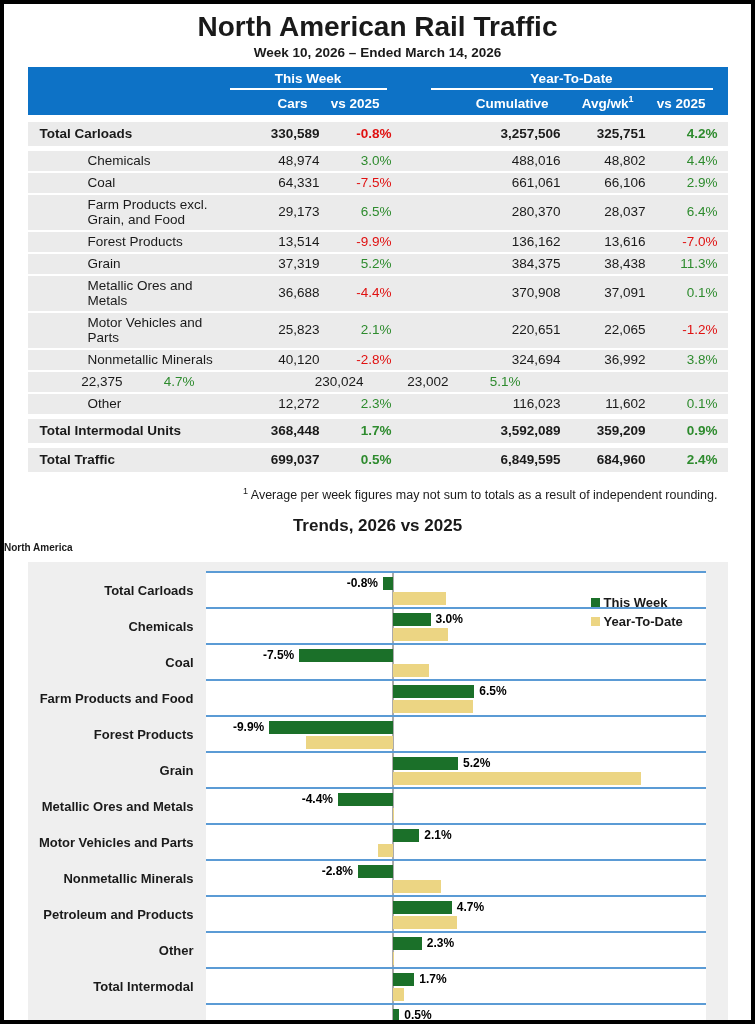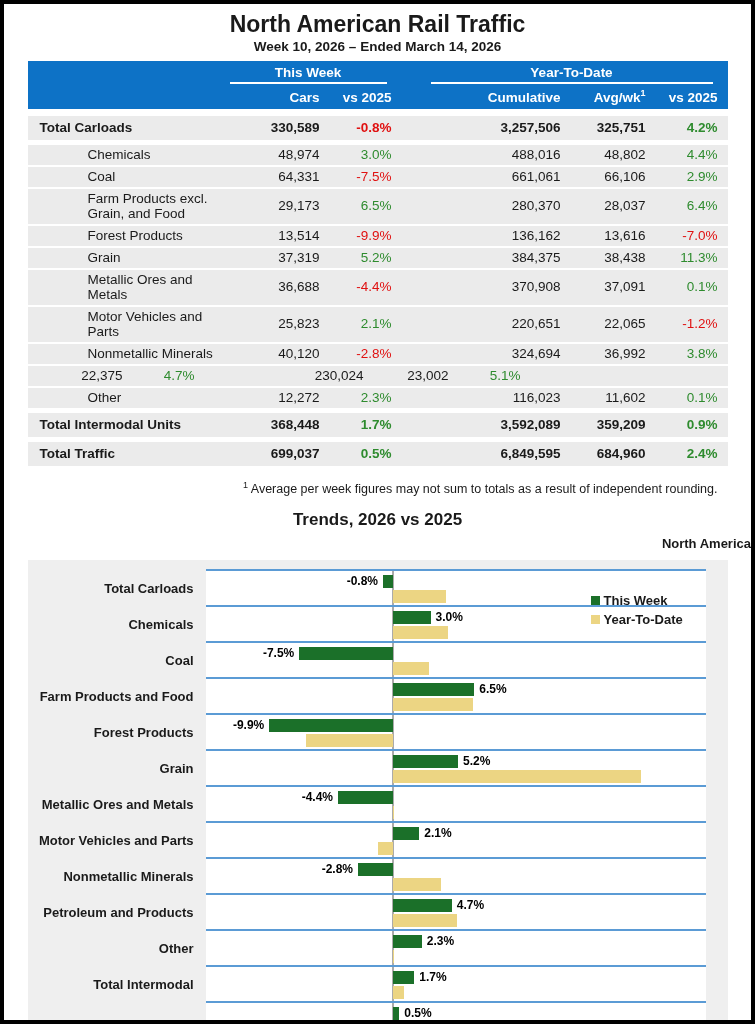--- a/index.html
+++ b/index.html
@@ -8,21 +8,21 @@
     width:755px;height:1024px;
     box-sizing:border-box;
     background:#fff;
     border:4px solid #000;
     font-family:"Liberation Sans", sans-serif;
     display:flex;flex-direction:column;
     overflow:hidden;
   }
   
   .report-title{
-    text-align:center;font-size:23px;font-weight:bold;color:#1a1a1a;
+    text-align:center;font-size:28px;font-weight:bold;color:#1a1a1a;
     margin-top:7px;line-height:1.15;
   }
   .report-subtitle{
     text-align:center;font-size:13.5px;font-weight:bold;color:#1a1a1a;
     margin-top:2px;margin-bottom:7px;
   }
   
   .rail-table{width:700px;margin:0 auto;font-size:13.5px;color:#1a1a1a;}
   .thead{background:#0d72c6;color:#fff;font-weight:bold;padding-top:3px;}
   .group-row,.col-row,.trow{display:flex;align-items:flex-end;}
@@ -32,33 +32,33 @@
   .c-cars{width:95px;}
   .c-vs{width:72px;}
   .c-gap{width:34px;}
   .c-cum{width:135px;}
   .c-avg{width:85px;}
   .pad-r{width:10px;}
   .group-row{height:21px;align-items:center;}
   .group{text-align:center;border-bottom:2px solid #fff;padding-bottom:2px;}
   .group.tw{width:157px;margin-right:5px;}
   .group.ytd{width:282px;margin-left:39px;margin-right:5px;}
-  .col-row{padding:3px 0 4px 0;}
+  .col-row{padding:3px 12px 4px 0;}
   .col-row sup{font-size:9px;}
   .tbody{padding-top:2px;}
   .trow{background:#ebebeb;padding:2px 0 3px 0;margin-bottom:2px;align-items:center;}
   .trow.total{font-weight:bold;margin-top:5px;margin-bottom:5px;padding:4px 0 5px 0;}
   .pos{color:#2e8b2e;}
   .neg{color:#e01111;}
   .table-bottom-bar{width:700px;height:14px;background:#0d72c6;margin:2px auto 0 auto;}
   .footnote{width:680px;margin:7px auto 0 auto;font-size:12.5px;color:#1a1a1a;text-align:right;}
   .footnote sup{font-size:9px;}
   
   .chart-title{text-align:center;font-size:17px;font-weight:bold;color:#1a1a1a;margin-top:14px;}
-  .chart-subtitle{text-align:right;font-size:13px;font-weight:bold;color:#1a1a1a;margin-top:6px;margin-bottom:9px;}
+  .chart-subtitle{text-align:left;font-size:10px;font-weight:bold;color:#1a1a1a;margin-top:6px;margin-bottom:9px;}
   .chart-panel{
     width:700px;margin:0 auto;background:#efefef;
     box-sizing:border-box;
     padding:9px 22px 5px 178px;
   }
   .chart-plot{position:relative;width:500px;background:#fff;}
   .zero-line{position:absolute;top:0;bottom:0;width:2px;background:#ababab;}
   .band{position:relative;height:36px;box-sizing:border-box;border-top:2px solid #5b9bd5;background:transparent;}
   .band.last{border-bottom:2px solid #5b9bd5;height:38px;}
   .band-label{

